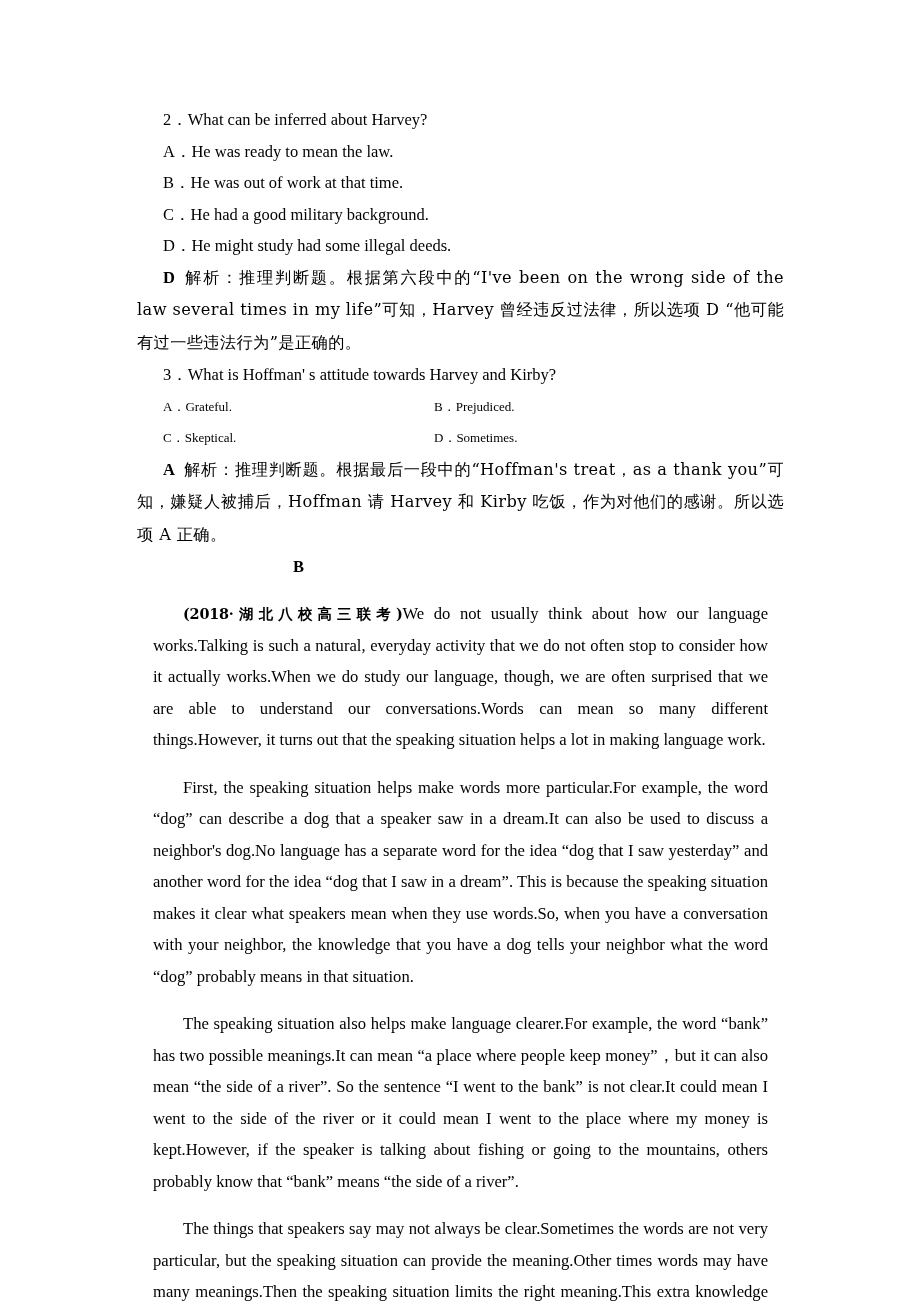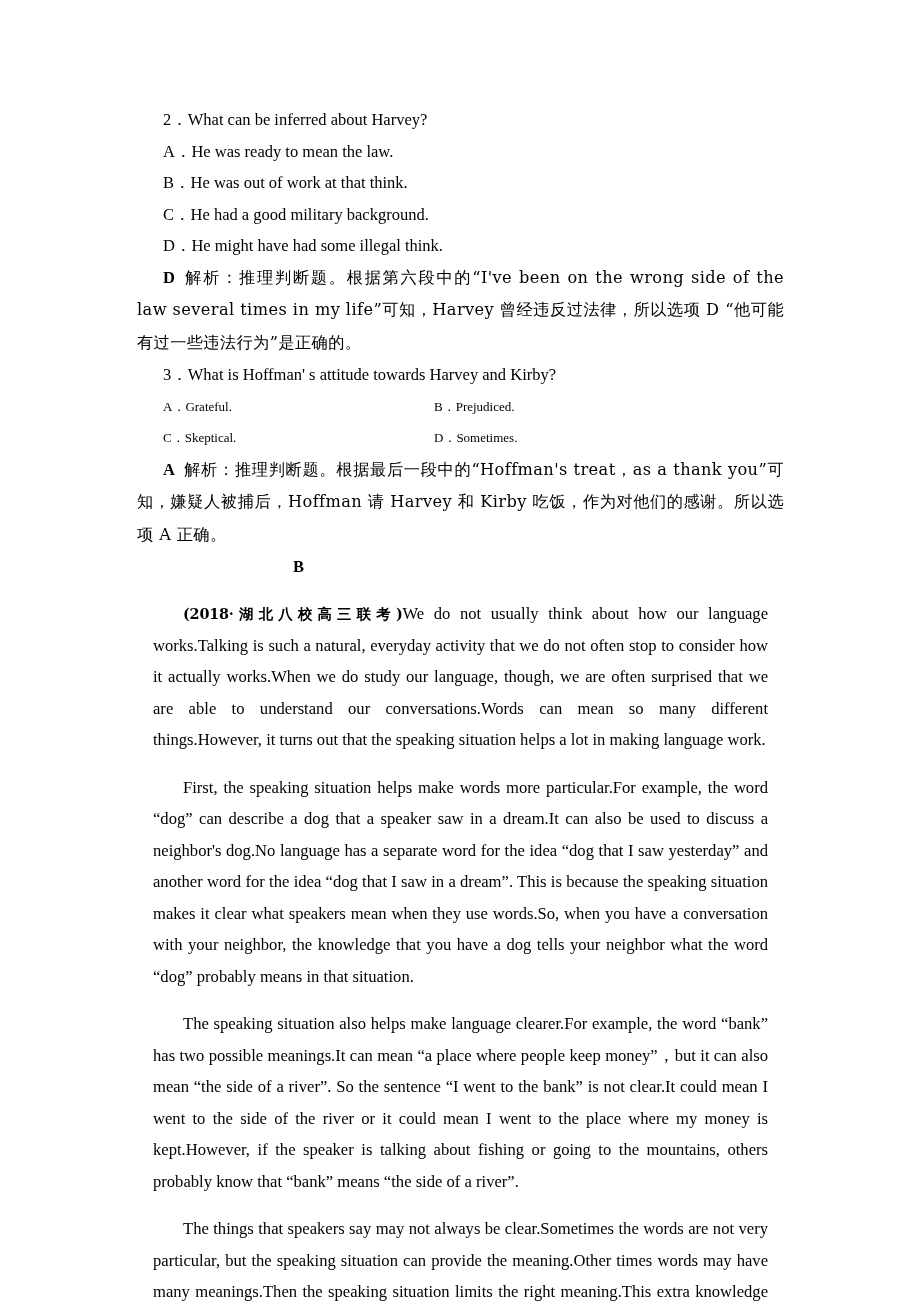--- a/index.html
+++ b/index.html
@@ -109,27 +109,27 @@
   <div class="content">
 
     <div class="q-line">
       <span class="lbl">2．</span><span>What can be inferred about Harvey?</span>
     </div>
 
     <div class="q-line">
       <span class="lbl">A．</span><span>He was ready to mean the law.</span>
     </div>
     <div class="q-line">
-      <span class="lbl">B．</span><span>He was out of work at that think.</span>
+      <span class="lbl">B．</span><span>He was out of work at that time.</span>
     </div>
     <div class="q-line">
       <span class="lbl">C．</span><span>He had a good military background.</span>
     </div>
     <div class="q-line">
-      <span class="lbl">D．</span><span>He might have had some illegal think.</span>
+      <span class="lbl">D．</span><span>He might study had some illegal deeds.</span>
     </div>
 
     <div class="explain">
       <span class="ans">D</span><span class="cn">解析：推理判断题。根据第六段中的“I've been on the wrong side of the law several times in my life”可知，Harvey 曾经违反过法律，所以选项 D “他可能有过一些违法行为”是正确的。</span>
     </div>
 
     <div class="q-line">
       <span class="lbl">3．</span><span>What is Hoffman' s attitude towards Harvey and Kirby?</span>
     </div>
 

